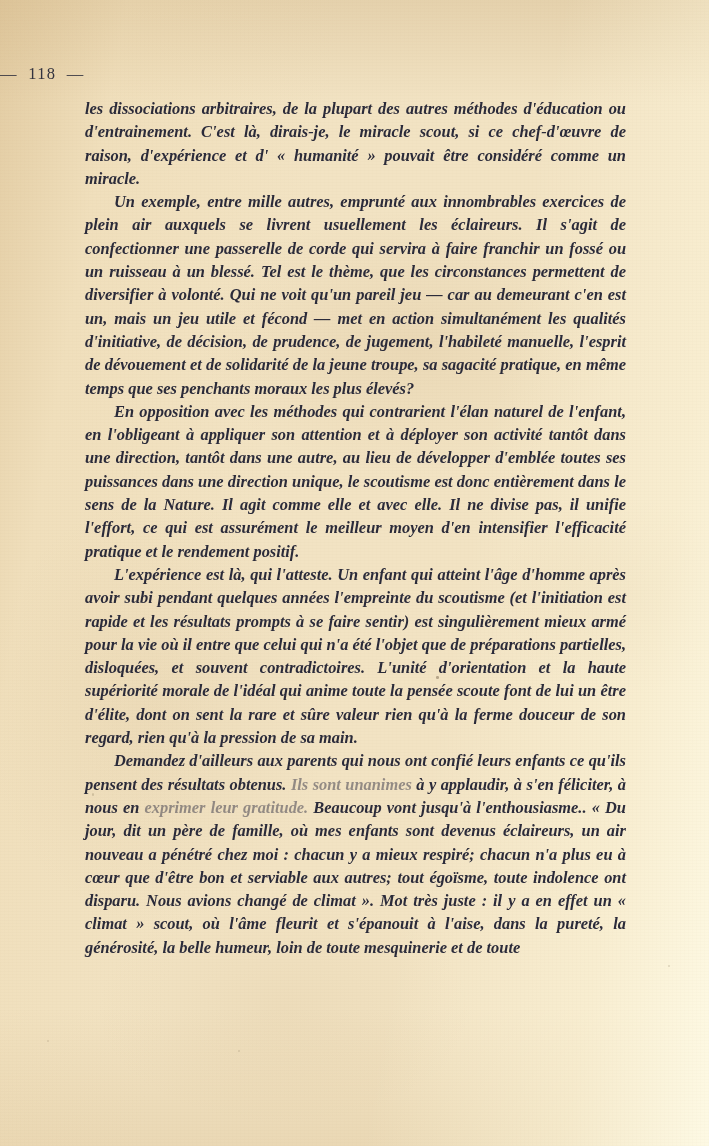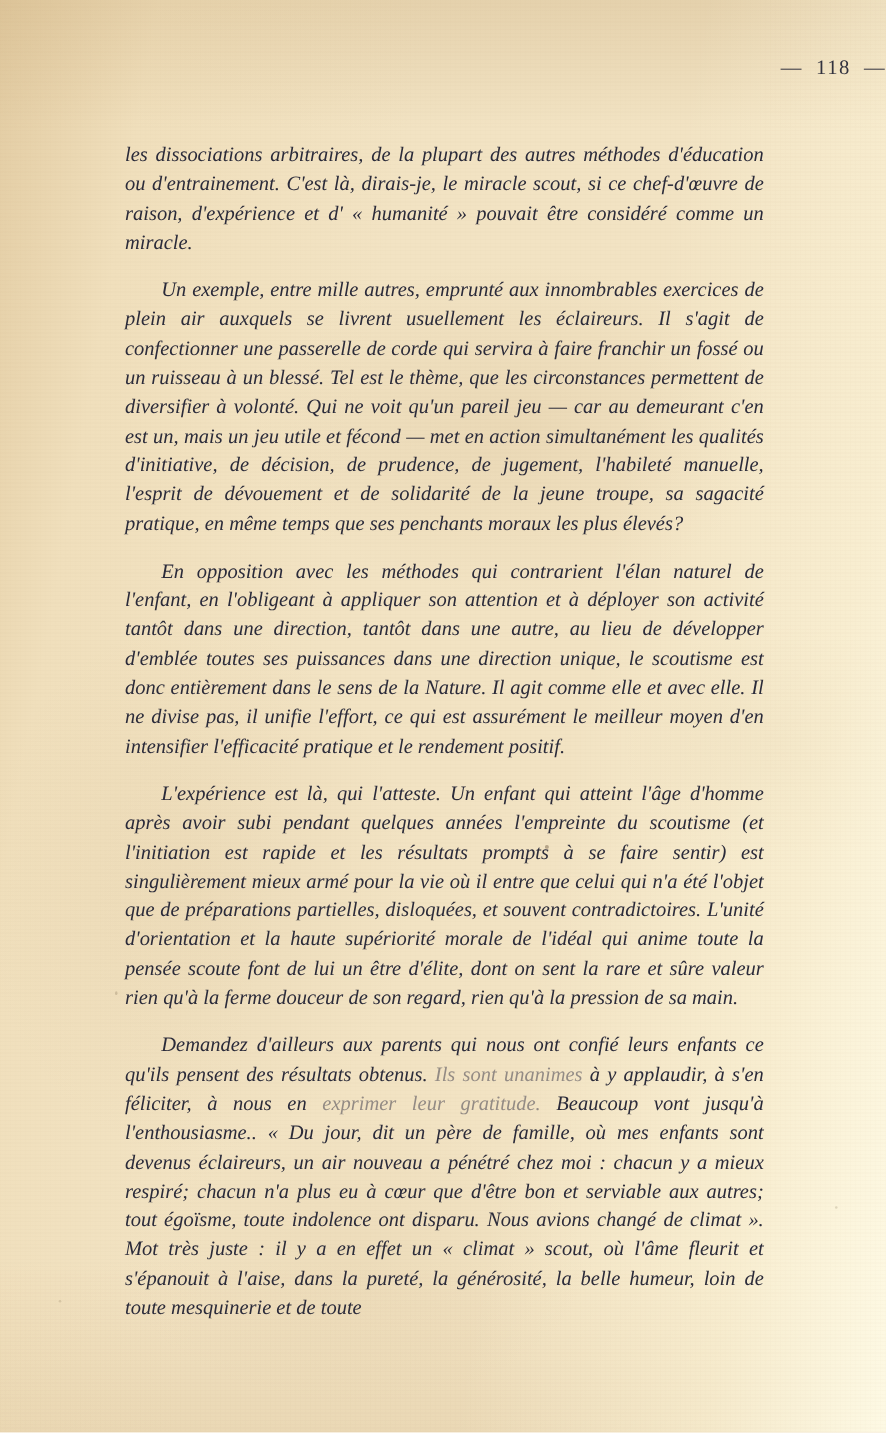--- a/index.html
+++ b/index.html
@@ -55,24 +55,24 @@
       repeating-linear-gradient(90deg,
         rgba(150,120,80,0.045) 0px,
         rgba(150,120,80,0.045) 1px,
         rgba(255,255,255,0.0) 1px,
         rgba(255,255,255,0.0) 4px);
   }
 
   
   #folio {
     position: absolute;
-    top: 44px;
+    top: 64px;
     left: 0;
     width: 709px;
-    text-align: right;
+    text-align: left;
     font-family: "Liberation Serif", "DejaVu Serif", serif;
     font-style: normal;
     font-size: 16.5px;
     letter-spacing: 1.2px;
     color: #33333f;
     white-space: pre;
   }
 
   
   #showthrough {
@@ -98,23 +98,24 @@
     width: 541px;
     font-style: italic;
     font-size: 16.4px;
     line-height: 23.3px;
     text-align: justify;
     text-justify: inter-word;
     hyphens: manual;
   }
 
   #textblock p {
-    margin: 15px;
+    margin: 0;
     text-indent: 29px;
     text-align: justify;
+    font-weight: bold;
   }
 
   
   #textblock p.cont {
     text-indent: 0;
   }
 
   
   .faded    { color: rgba(60,58,74,0.52); }
 

